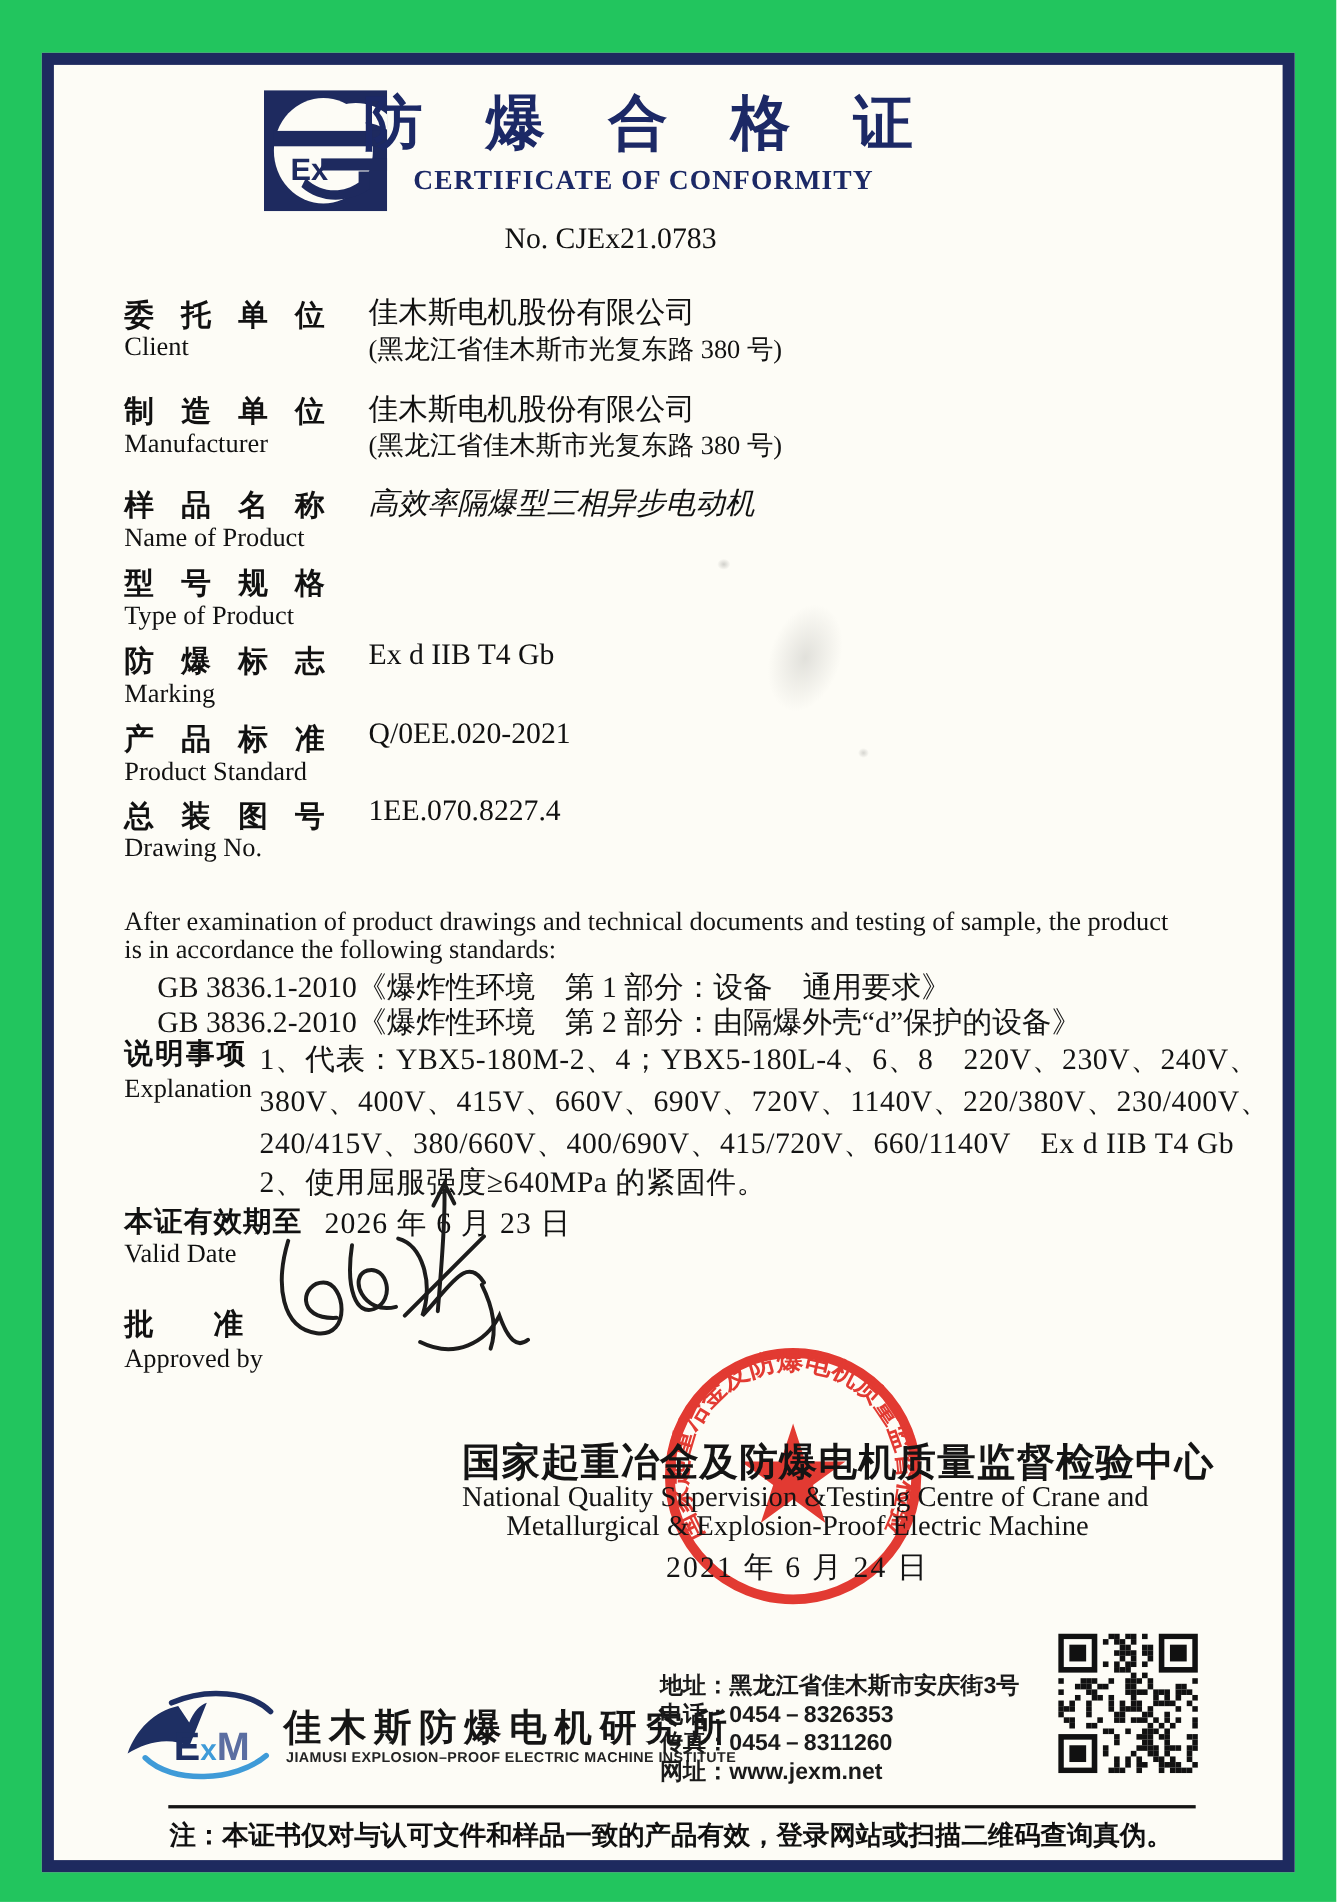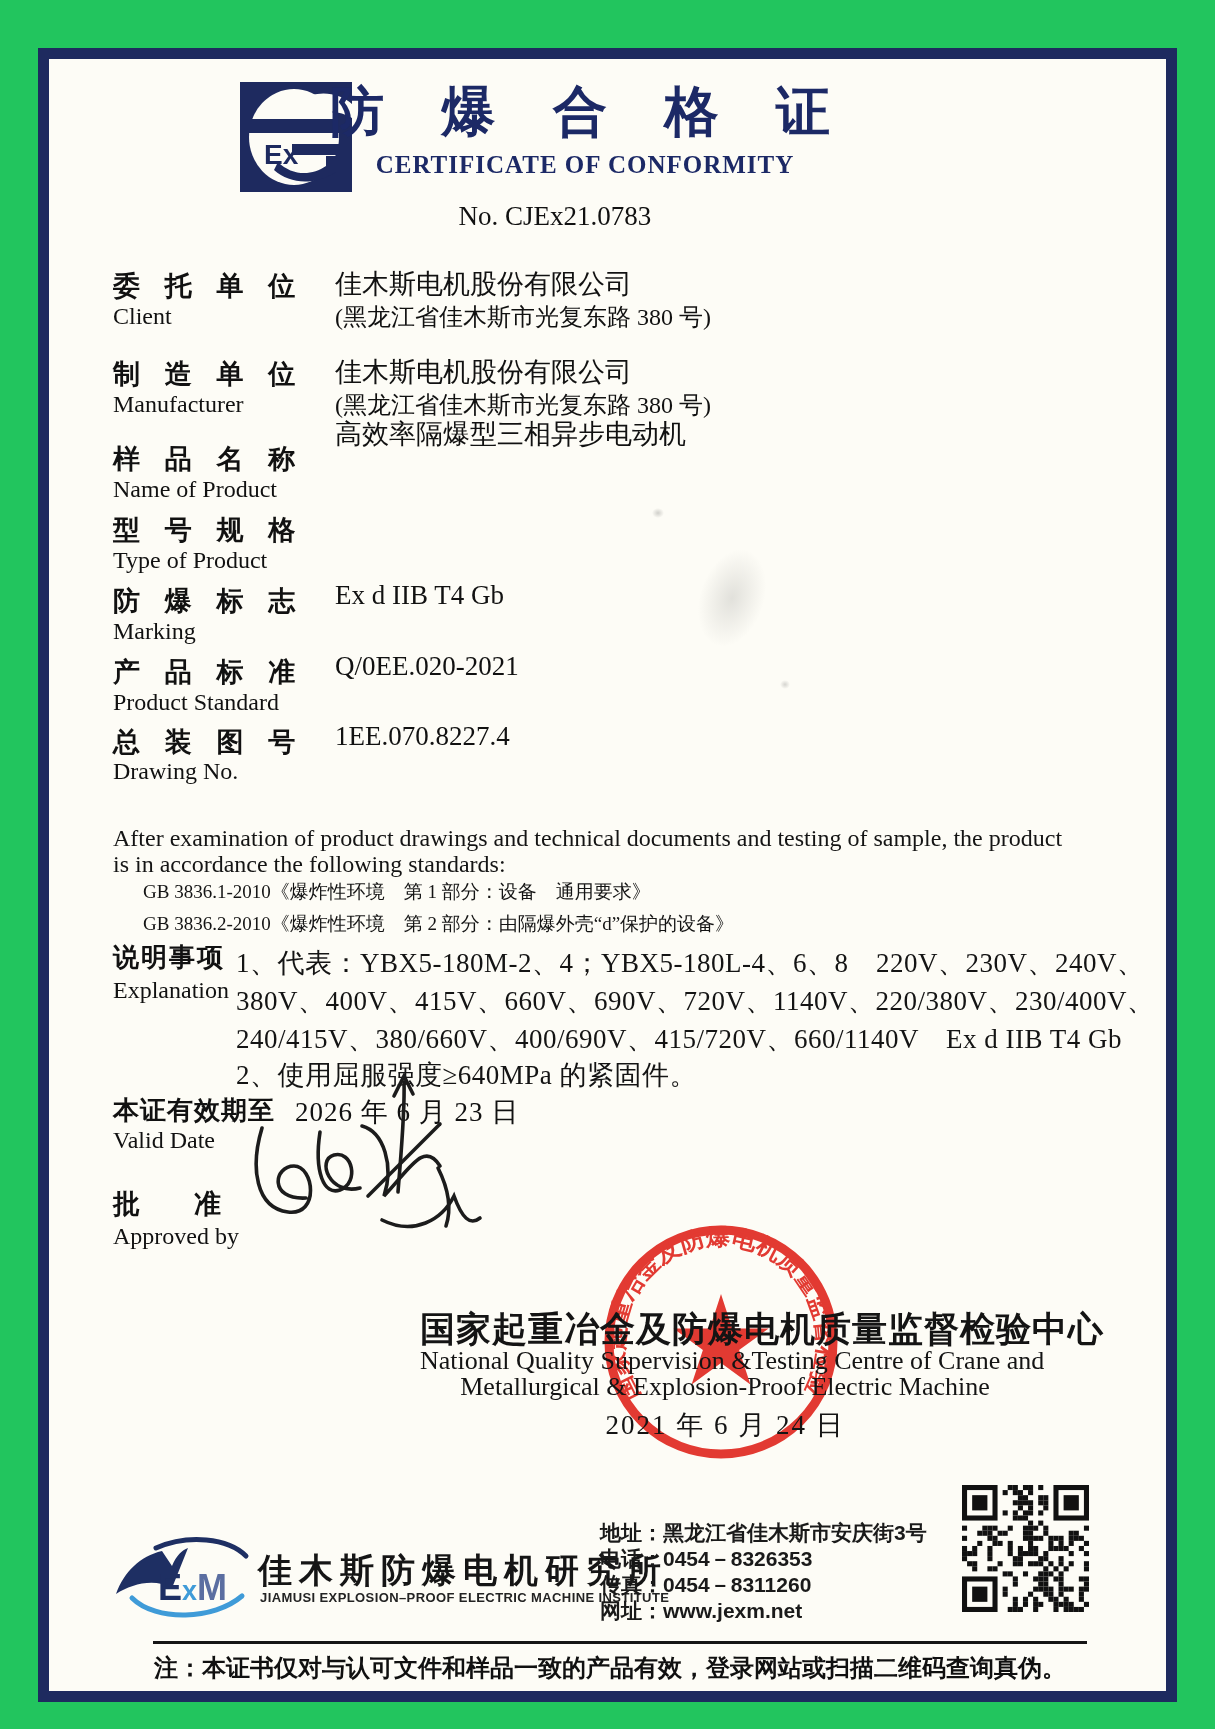--- a/index.html
+++ b/index.html
@@ -10,21 +10,21 @@
   .abs{position:absolute;}
   .title-cn{font-size:54px;font-weight:bold;letter-spacing:22px;color:#1c2966;white-space:nowrap;}
   .title-en{font-size:25px;font-weight:bold;letter-spacing:1px;color:#1c2966;margin-top:2px;}
   .cert-no{font-size:27px;color:#111;}
   .lbl-cn{font-size:27px;font-weight:bold;letter-spacing:9px;white-space:nowrap;color:#111;}
   .lbl-en{font-size:24px;color:#111;white-space:nowrap;}
   .val{font-size:27px;white-space:nowrap;color:#111;}
   .val2{font-size:24px;white-space:nowrap;color:#111;}
   .stmt-cn{font-size:28px;font-weight:bold;letter-spacing:1px;white-space:nowrap;}
   .stmt-en{font-size:24px;white-space:nowrap;}
-  .gb{font-size:19px;white-space:nowrap;}
+  .gb{font-size:27px;white-space:nowrap;}
   .expl{font-size:27px;white-space:nowrap;letter-spacing:0.5px;}
   .org-cn{font-size:35px;font-weight:bold;text-align:center;white-space:nowrap;letter-spacing:1px;}
   .org-en{font-size:26px;text-align:center;white-space:nowrap;}
   .org-date{font-size:27px;text-align:center;letter-spacing:2px;}
   .inst-cn{font-size:34px;font-weight:bold;letter-spacing:7px;white-space:nowrap;
            font-family:"Liberation Sans","DejaVu Sans",sans-serif;color:#151515;}
   .inst-en{font-size:13px;letter-spacing:0.4px;white-space:nowrap;
            font-family:"Liberation Sans","DejaVu Sans",sans-serif;color:#232323;font-weight:bold;}
   .contact-line{font-size:21px;line-height:26px;white-space:nowrap;font-weight:bold;
            font-family:"Liberation Sans","DejaVu Sans",sans-serif;color:#1a1a1a;}
@@ -62,21 +62,21 @@
   <div class="abs val" style="left:335px;top:266px;">佳木斯电机股份有限公司</div>
   <div class="abs val2" style="left:335px;top:301px;">(黑龙江省佳木斯市光复东路 380 号)</div>
 
   <div class="abs lbl-cn" style="left:113px;top:356px;">制 造 单 位</div>
   <div class="abs lbl-en" style="left:113px;top:391px;">Manufacturer</div>
   <div class="abs val" style="left:335px;top:354px;">佳木斯电机股份有限公司</div>
   <div class="abs val2" style="left:335px;top:389px;">(黑龙江省佳木斯市光复东路 380 号)</div>
 
   <div class="abs lbl-cn" style="left:113px;top:441px;">样 品 名 称</div>
   <div class="abs lbl-en" style="left:113px;top:476px;">Name of Product</div>
-  <div class="abs val" style="left:335px;top:416px;">高效率隔爆型三相异步电动机</div>
+  <div class="abs val" style="left:335px;top:439px;font-style:italic;">高效率隔爆型三相异步电动机</div>
 
   <div class="abs lbl-cn" style="left:113px;top:512px;">型 号 规 格</div>
   <div class="abs lbl-en" style="left:113px;top:547px;">Type of Product</div>
 
   <div class="abs lbl-cn" style="left:113px;top:583px;">防 爆 标 志</div>
   <div class="abs lbl-en" style="left:113px;top:618px;">Marking</div>
   <div class="abs val" style="left:335px;top:580px;">Ex d IIB T4 Gb</div>
 
   <div class="abs lbl-cn" style="left:113px;top:654px;">产 品 标 准</div>
   <div class="abs lbl-en" style="left:113px;top:689px;">Product Standard</div>

